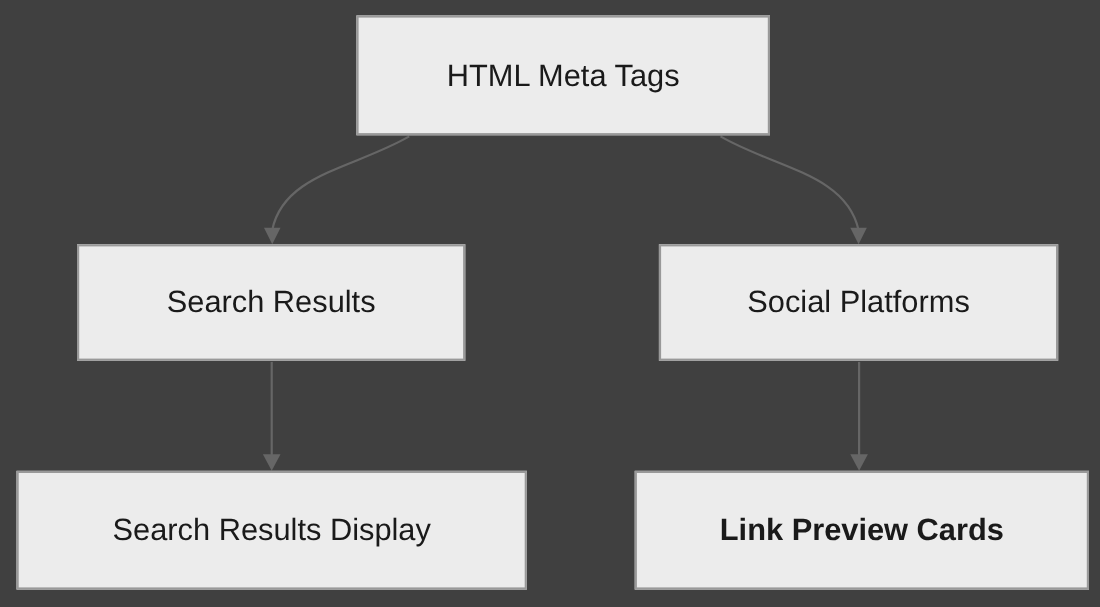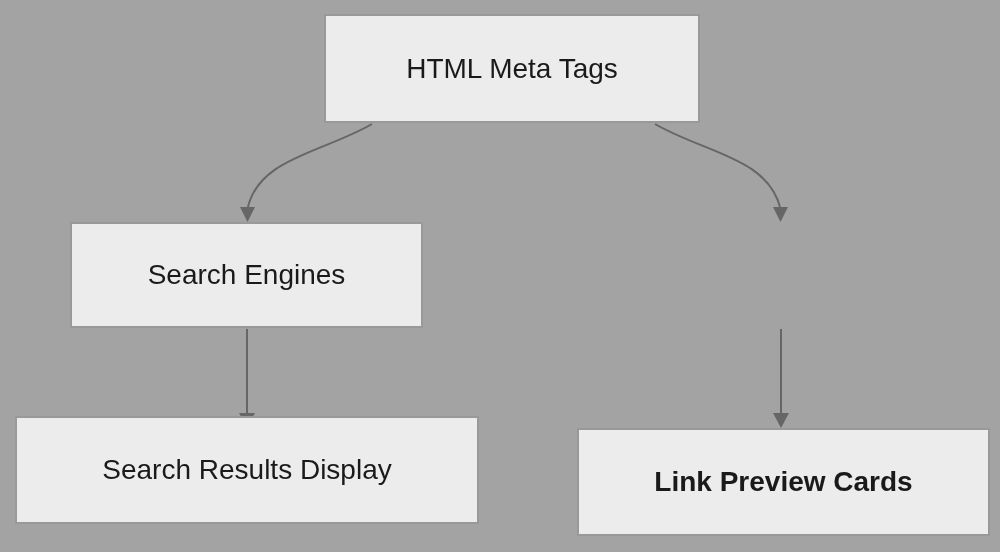--- a/index.html
+++ b/index.html
@@ -4,21 +4,21 @@
 <style>
   html, body {
     margin: 0;
     padding: 0;
     background: #000000;
   }
   .canvas {
     position: relative;
     width: 1000px;
     height: 552px;
-    background: #a3a3a3;
+    background: #404040;
     font-family: "Liberation Sans", "DejaVu Sans", sans-serif;
     overflow: hidden;
   }
   .edges-layer {
     position: absolute;
     left: 0;
     top: 0;
     width: 1000px;
     height: 552px;
   }
@@ -41,21 +41,21 @@
     line-height: 1.2;
     display: flex;
     align-items: center;
     justify-content: center;
     text-align: center;
     white-space: nowrap;
   }
   .node-root      { left: 324px; top: 14px;  width: 376px; height: 109px; }
   .node-search    { left: 70px;  top: 222px; width: 353px; height: 106px; }
   .node-social    { left: 599px; top: 222px; width: 363px; height: 106px; }
-  .node-results   { left: 15px;  top: 416px; width: 464px; height: 108px; }
+  .node-results   { left: 15px;  top: 428px; width: 464px; height: 108px; }
   .node-preview   { left: 577px; top: 428px; width: 413px; height: 108px; font-weight: bold; }
 </style>
 </head>
 <body>
 
 <div class="canvas">
 
   <svg class="edges-layer" viewBox="0 0 1000 552" xmlns="http://www.w3.org/2000/svg">
 
     <path class="edge-path" d="M 372 124 C 322 153, 258 158, 247.5 209"></path>
@@ -69,23 +69,26 @@
 
     <path class="edge-path" d="M 781 329 L 781 415"></path>
     <polygon class="arrowhead" points="773,413 789,413 781,428"></polygon>
   </svg>
 
   <div class="node node-root">
     <span>HTML Meta Tags</span>
   </div>
 
   <div class="node node-search">
-    <span>Search Engines</span>
+    <span>Search Results</span>
   </div>
 
+  <div class="node node-social">
+    <span>Social Platforms</span>
+  </div>
 
   <div class="node node-results">
     <span>Search Results Display</span>
   </div>
 
   <div class="node node-preview">
     <span>Link Preview Cards</span>
   </div>
 
 </div>

